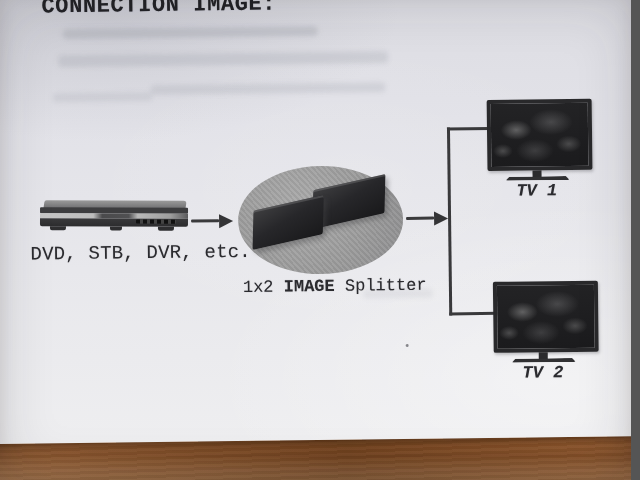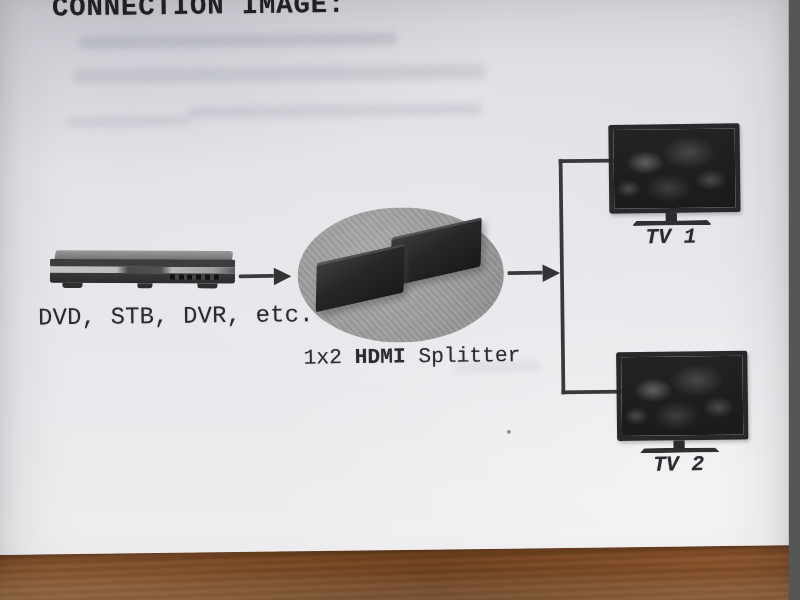--- a/index.html
+++ b/index.html
@@ -108,21 +108,21 @@
       <div class="foot" style="left:118px;"></div>
     </div>
     <div class="source-label label">DVD, STB, DVR, etc.</div>
 
     <div class="shaft" style="left:201px;top:232px;width:28px;"></div>
     <div class="head" style="left:229px;top:227px;"></div>
 
     <div class="pad"></div>
     <div class="box back"></div>
     <div class="box front"></div>
-    <div class="splitter-label label"><span>1x2 </span><b>HDMI</b><span> Splitter</span></div>
+    <div class="splitter-label label"><span>1x2 </span><b>IMAGE</b><span> Splitter</span></div>
 
     <div class="shaft" style="left:416px;top:232px;width:28px;"></div>
     <div class="head" style="left:444px;top:227px;"></div>
 
     <div class="vline"></div>
     <div class="hline" style="left:458px;top:143px;width:44px;"></div>
     <div class="hline" style="left:458px;top:328px;width:48px;"></div>
 
     <div class="tv" style="left:498px;top:116px;"></div>
     <div class="neck" style="left:543px;top:187px;"></div>

